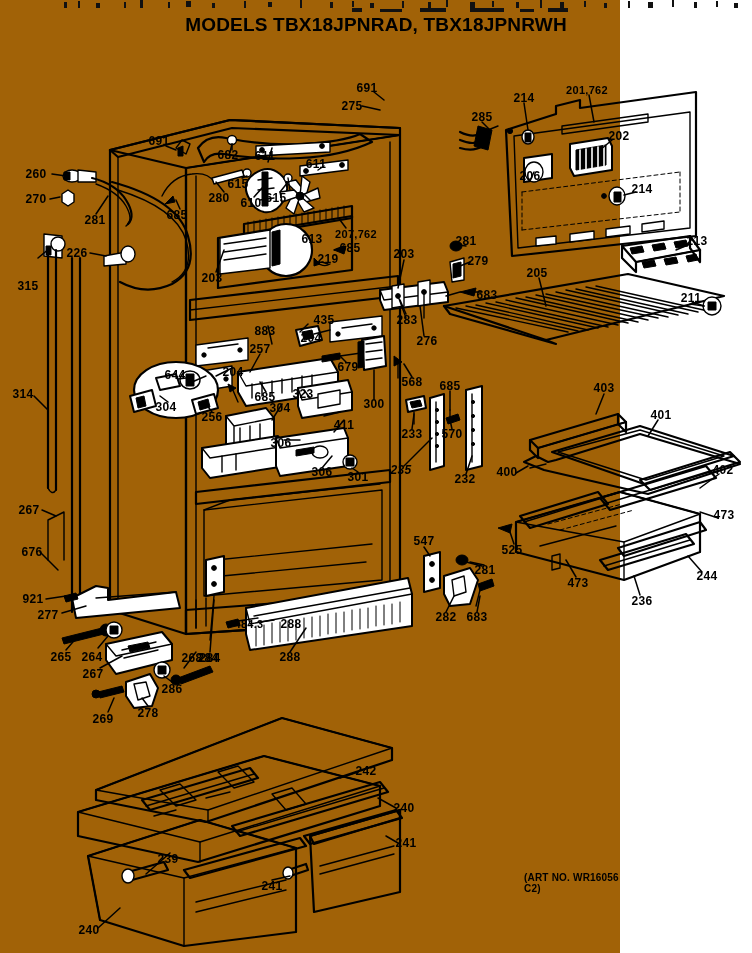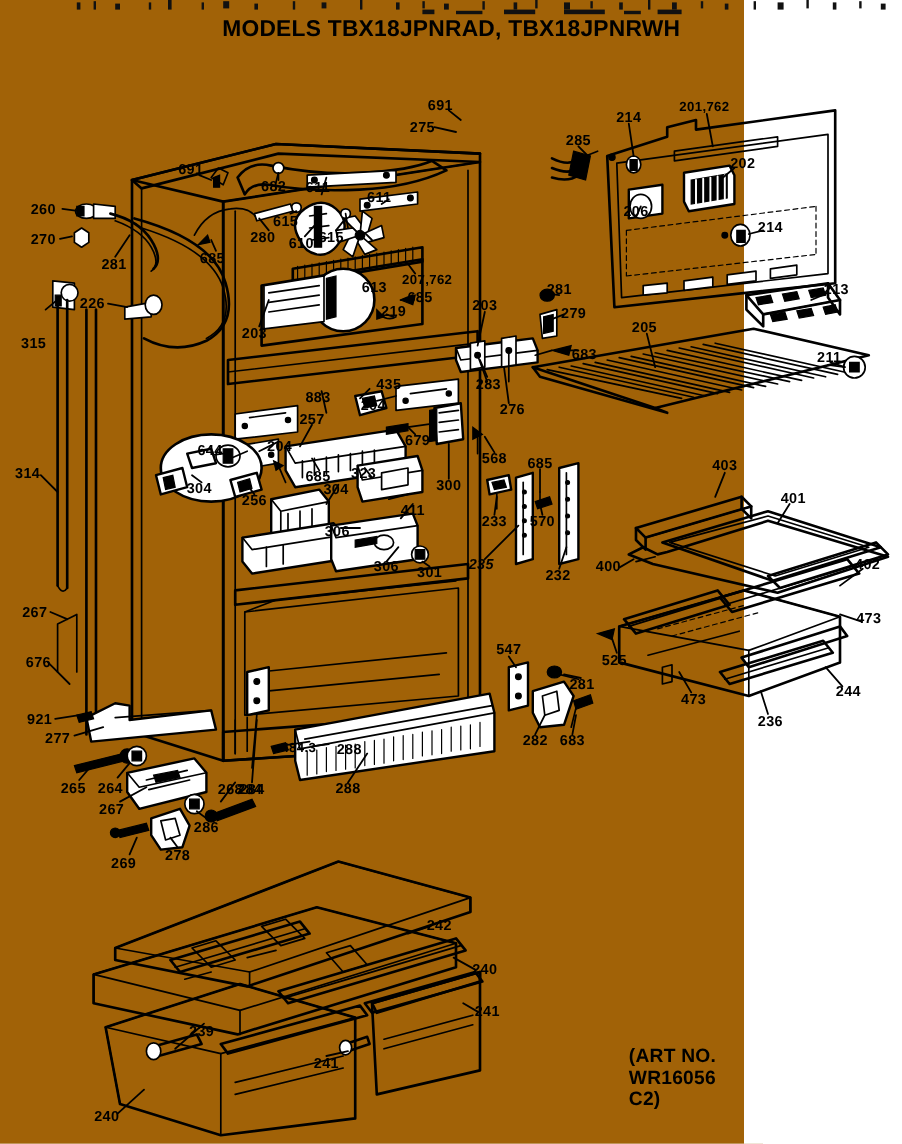--- a/index.html
+++ b/index.html
@@ -16,21 +16,21 @@
   .scan-noise i{position:absolute;background:#111;display:block;}
 
   
   .title{
     position:absolute;left:0;top:14px;width:752px;text-align:center;
     font-size:19px;font-weight:bold;letter-spacing:.2px;color:#000;
     font-family:"Liberation Sans", sans-serif;
   }
   .artno{
     position:absolute;left:524px;top:872px;
-    font-size:16px;font-weight:bold;color:#000;letter-spacing:.2px;
+    font-size:10px;font-weight:bold;color:#000;letter-spacing:.2px;
   }
 
   
   .lab{
     position:absolute;font-size:12px;font-weight:bold;color:#000;
     letter-spacing:.3px;white-space:nowrap;line-height:1;
     font-family:"Liberation Sans", sans-serif;
     transform:translate(-50%,-50%);
   }
   .lab.sm{font-size:11px;}

